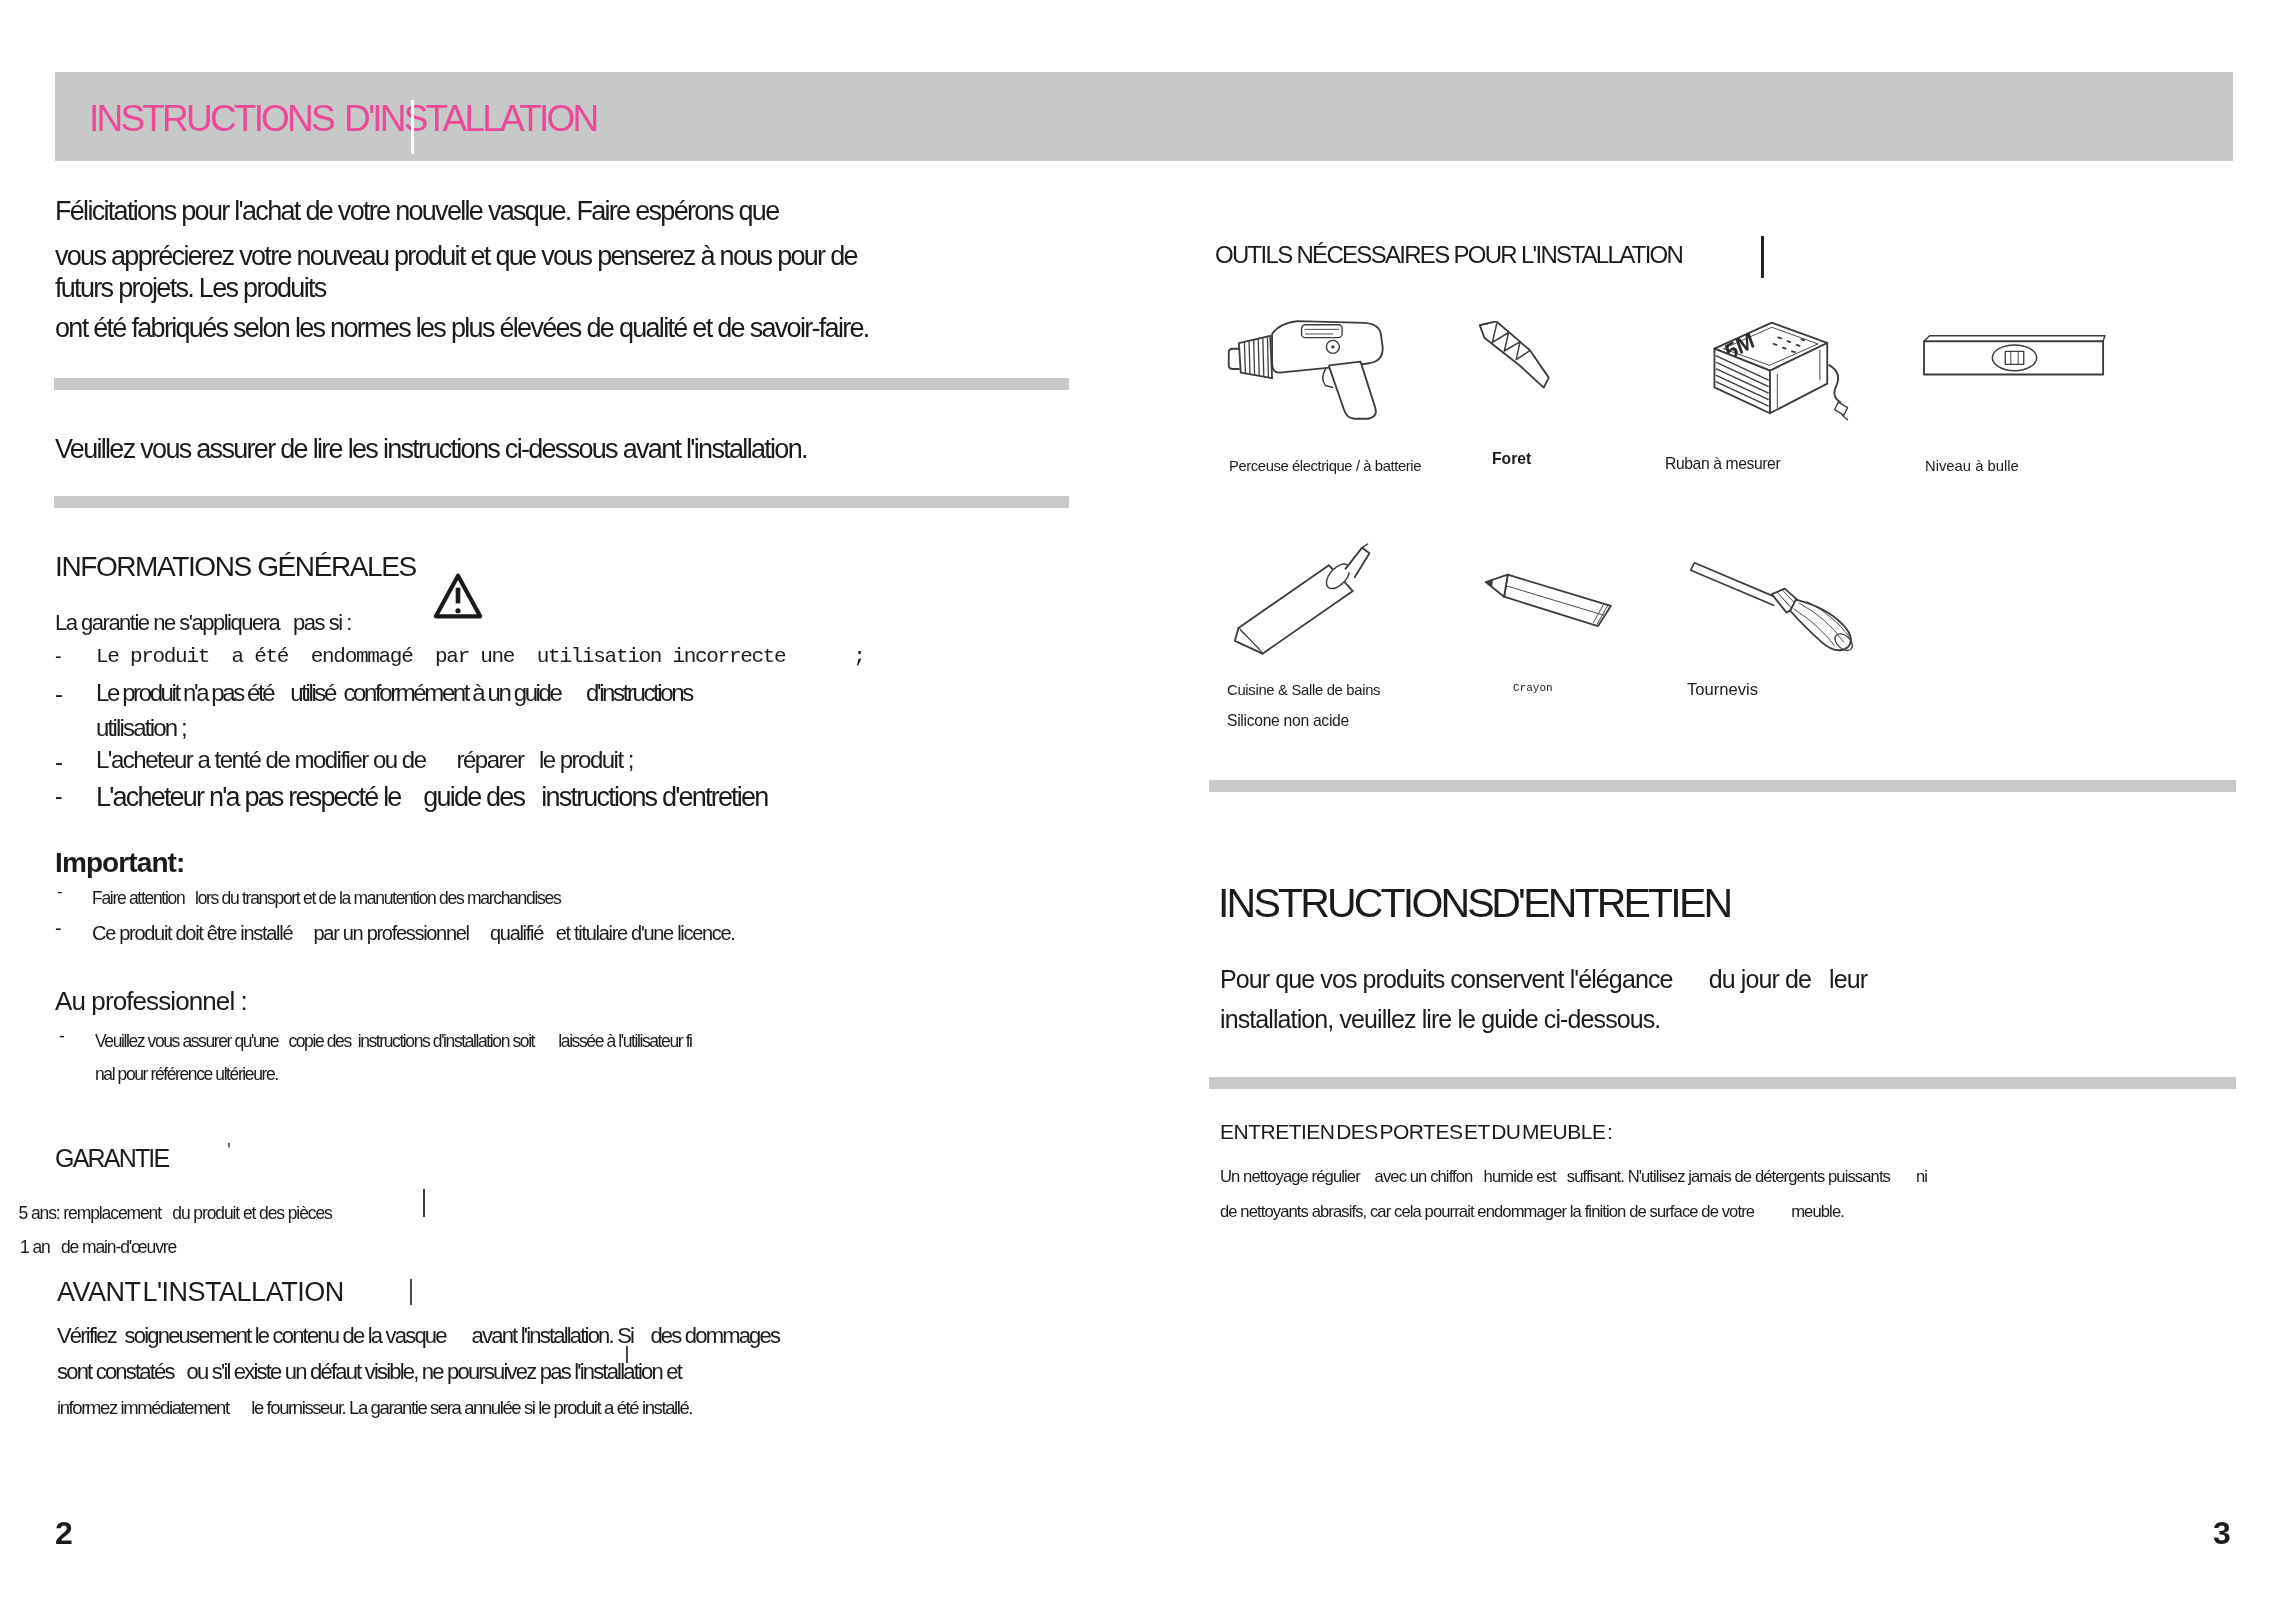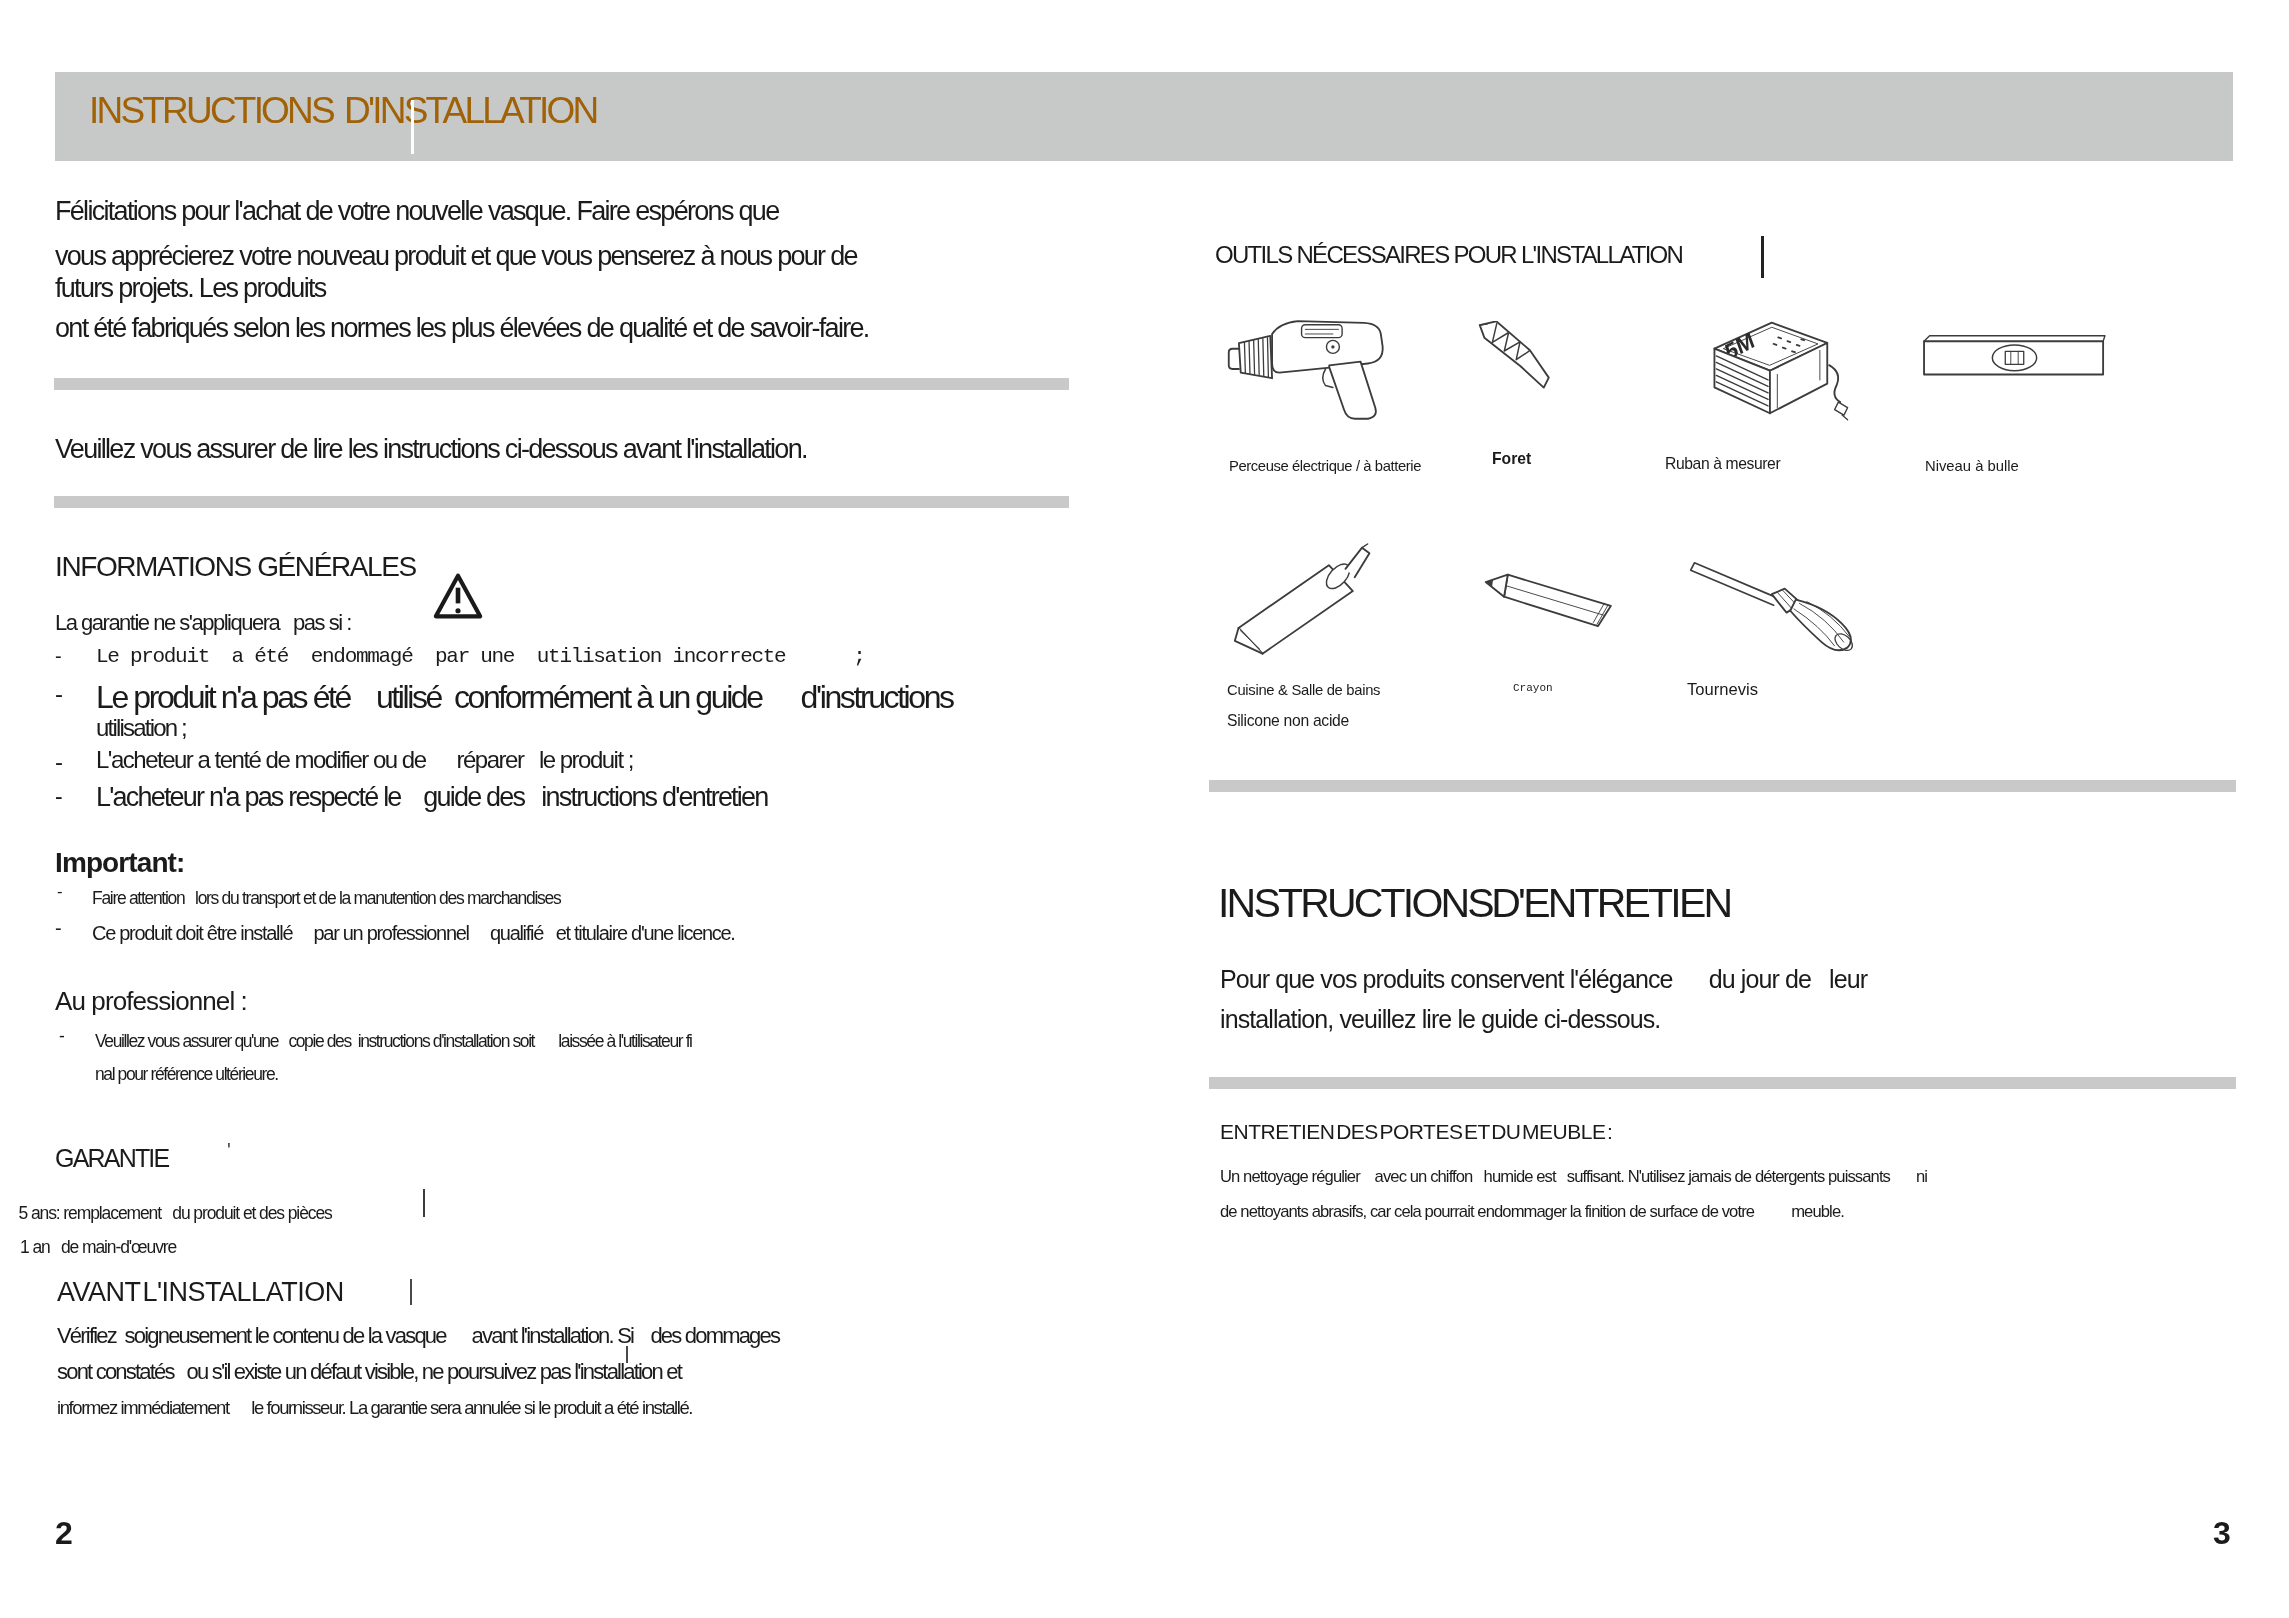--- a/index.html
+++ b/index.html
@@ -1,36 +1,36 @@
 <!DOCTYPE html>
 <html style="font-size:14.8px"><head>
 <meta charset="utf-8">
 <style>
   html,body{margin:0;padding:0;background:#ffffff;}
   body{width:2290px;height:1619px;position:relative;overflow:hidden;
        font-family:"Liberation Sans",sans-serif;color:#1b1b1b;}
   .abs{position:absolute;white-space:pre;}
   
   #titlebar{left:55px;top:72px;width:2178px;height:89px;background:#c7c9c8;}
-  #title{left:89px;top:90px;font-size:37px;letter-spacing:-2.8px;word-spacing:3.7px;color:#a16207;}
+  #title{left:89px;top:98px;font-size:37px;letter-spacing:-2.8px;word-spacing:3.7px;color:#ec4899;}
   #title-caret{left:411px;top:100px;width:2.8px;height:54px;background:#fdfdfd;}
   
   #intro-0{left:55px;top:196px;font-size:27px;letter-spacing:-1.7px;}
   #intro-1{left:55px;top:241px;font-size:27px;letter-spacing:-1.7px;}
   #intro-2{left:55px;top:273px;font-size:27px;letter-spacing:-1.7px;}
   #intro-3{left:55px;top:313px;font-size:27px;letter-spacing:-1.7px;}
   .divl{left:54px;width:1015px;height:12px;background:#c9c9c9;}
   #div-l1{top:378px;} #div-l2{top:496px;}
   #notice{left:55px;top:434px;font-size:27px;letter-spacing:-1.7px;}
   #gen-heading{left:55px;top:551px;font-size:28px;letter-spacing:-1.4px;}
   #warning{left:432px;top:540px;width:52px;height:48px;}
   #war-intro{left:55px;top:610px;font-size:22px;letter-spacing:-1.5px;}
   .dash{left:55px;}
   #b1-dash{top:645px;font-size:20px;} #b1{left:96px;top:645px;font-size:21px;letter-spacing:-1.3px;font-family:Liberation Mono, monospace;}
-  #b2-dash{top:680px;font-size:24px;} #b2{left:96px;top:679px;font-size:32px;letter-spacing:-2.4px;}
+  #b2-dash{top:680px;font-size:24px;} #b2{left:96px;top:679px;font-size:24px;letter-spacing:-2.4px;}
   #b2b{left:96px;top:714px;font-size:24px;letter-spacing:-1.8px;}
   #b3-dash{top:748px;font-size:24px;} #b3{left:96px;top:746px;font-size:24px;letter-spacing:-1.5px;}
   #b4-dash{top:783px;font-size:23px;} #b4{left:96px;top:782px;font-size:27px;letter-spacing:-1.8px;}
   #important{left:55px;top:847px;font-size:28px;font-weight:bold;letter-spacing:-0.9px;}
   #imp1-dash{left:57px;top:882px;font-size:16.6px;} #imp1{left:92px;top:888px;font-size:17.5px;letter-spacing:-1.3px;}
   #imp2-dash{left:55px;top:917px;font-size:20px;} #imp2{left:92px;top:922px;font-size:20px;letter-spacing:-1.3px;}
   #pro-heading{left:55px;top:986px;font-size:26px;letter-spacing:-0.9px;}
   #pro1-dash{left:59px;top:1026px;font-size:17.5px;} #pro1{left:95px;top:1031px;font-size:17.5px;letter-spacing:-1.4px;}
   #pro1b{left:95px;top:1064px;font-size:17.5px;letter-spacing:-1.4px;}
   #garantie{left:55px;top:1144px;font-size:25px;letter-spacing:-1.8px;}

